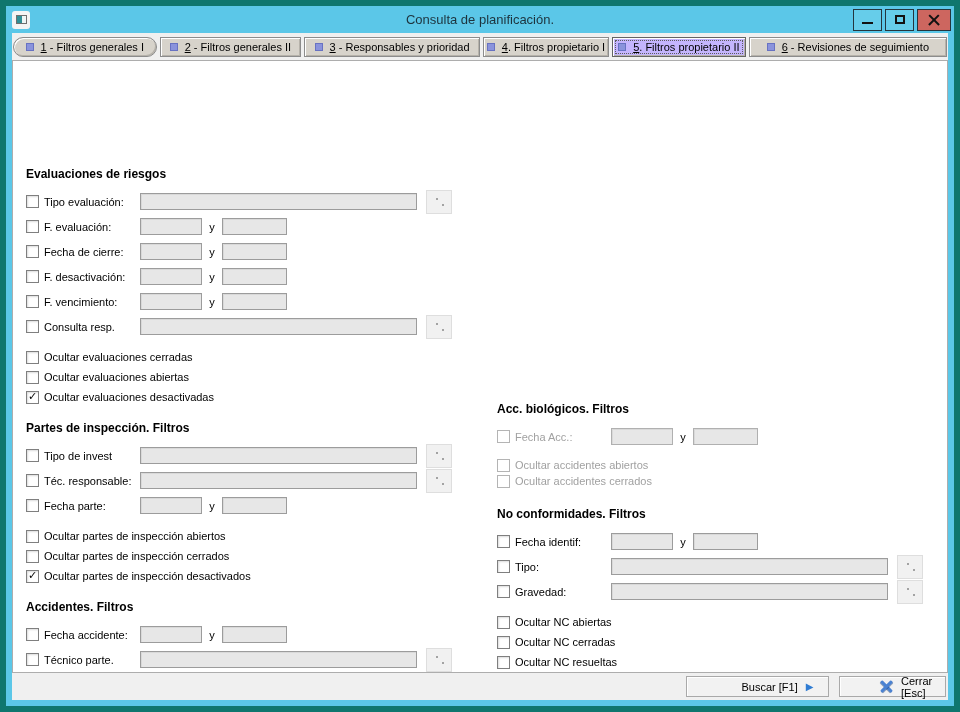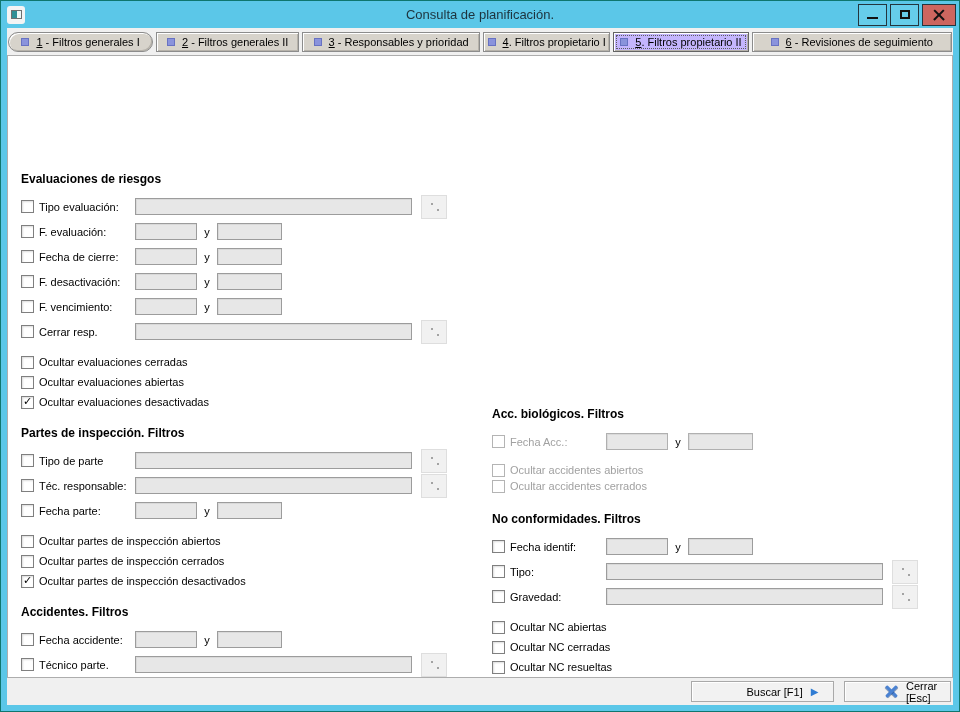--- a/index.html
+++ b/index.html
@@ -5,21 +5,21 @@
   * { box-sizing: border-box; }
   html,body { margin:0; padding:0; }
   body {
     font-family: "Liberation Sans", "DejaVu Sans", sans-serif;
     background:#3c3c3c;
     -webkit-font-smoothing: antialiased;
   }
   .window {
     position:relative; width:960px; height:712px;
     background:#5bc7e8;
-    border:1px solid #0f766e;
+    border:6px solid #0f766e;
     display:flex; flex-direction:column;
   }
   
   .titlebar {
     height:27px; flex:none; display:flex; align-items:center;
     padding:0 3px 0 6px; position:relative;
   }
   .app-icon {
     width:18px; height:18px; background:#f4f4f4; border-radius:3px;
     display:flex; align-items:center; justify-content:center; flex:none;
@@ -242,21 +242,21 @@
           </div>
           <div class="frow">
             <span class="cb"></span>
             <span class="lbl">F. vencimiento:</span>
             <input class="tin date1" style="">
             <span class="ysep">y</span>
             <input class="tin date2" style="">
           </div>
           <div class="frow">
             <span class="cb"></span>
-            <span class="lbl">Cerrar resp.</span>
+            <span class="lbl">Consulta resp.</span>
             <input class="tin long" style="">
             <span class="browse">
                 <i></i>
               </span>
           </div>
           <div class="checks">
             <div class="crow">
               <span class="cb"></span>
               <span>Ocultar evaluaciones cerradas</span>
             </div>
@@ -270,21 +270,21 @@
                 </span>
               <span>Ocultar evaluaciones desactivadas</span>
             </div>
           </div>
         </div>
 
         <div class="sec">
           <h3>Partes de inspección. Filtros</h3>
           <div class="frow">
             <span class="cb"></span>
-            <span class="lbl">Tipo de parte</span>
+            <span class="lbl">Tipo de invest</span>
             <input class="tin long" style="">
             <span class="browse">
                 <i></i>
               </span>
           </div>
           <div class="frow">
             <span class="cb"></span>
             <span class="lbl">Téc. responsable:</span>
             <input class="tin long" style="">
             <span class="browse">

